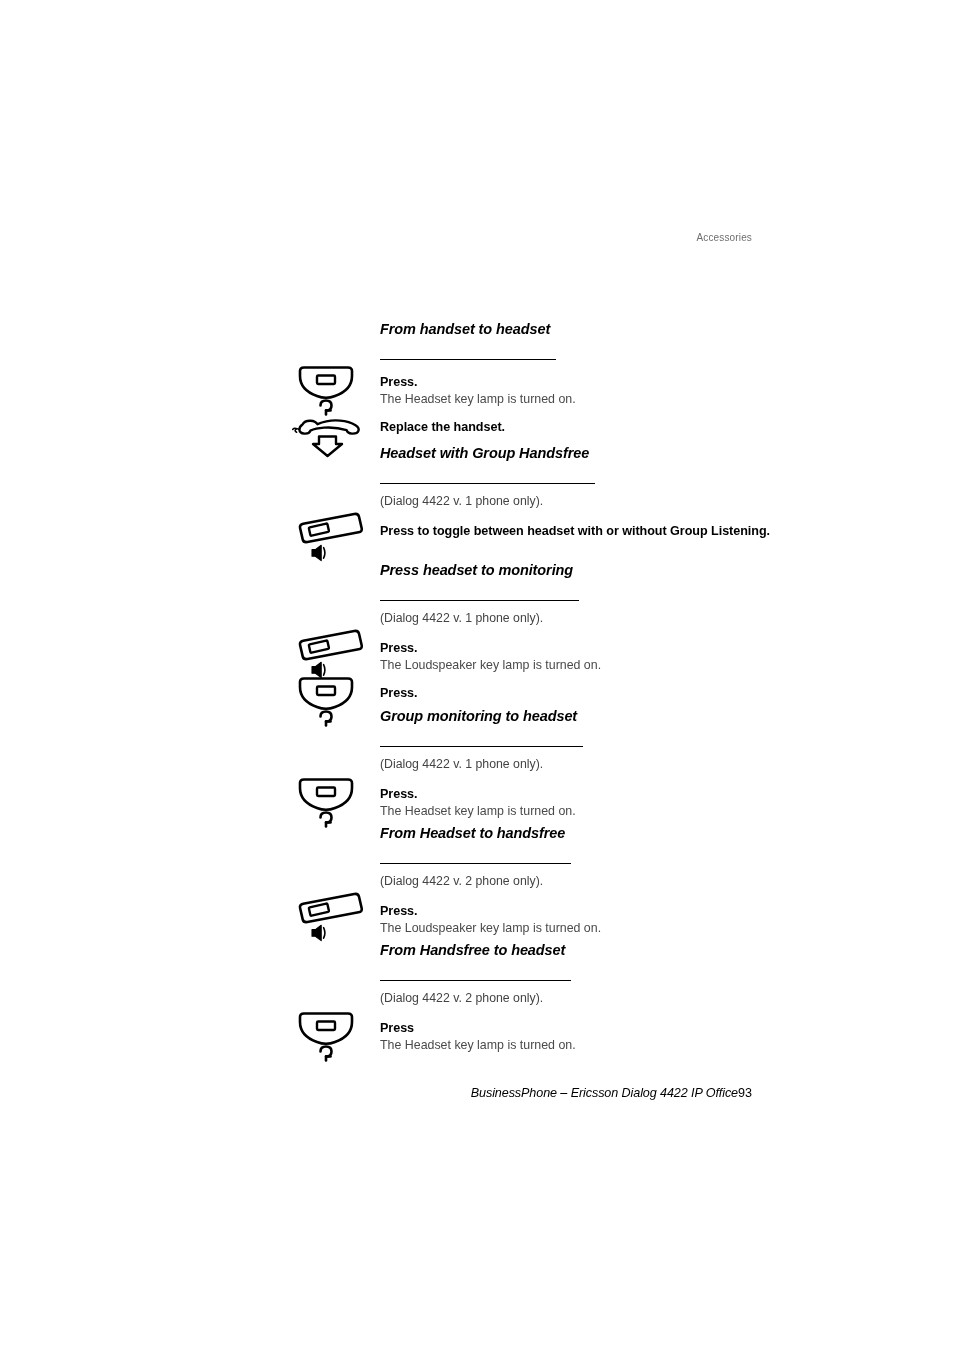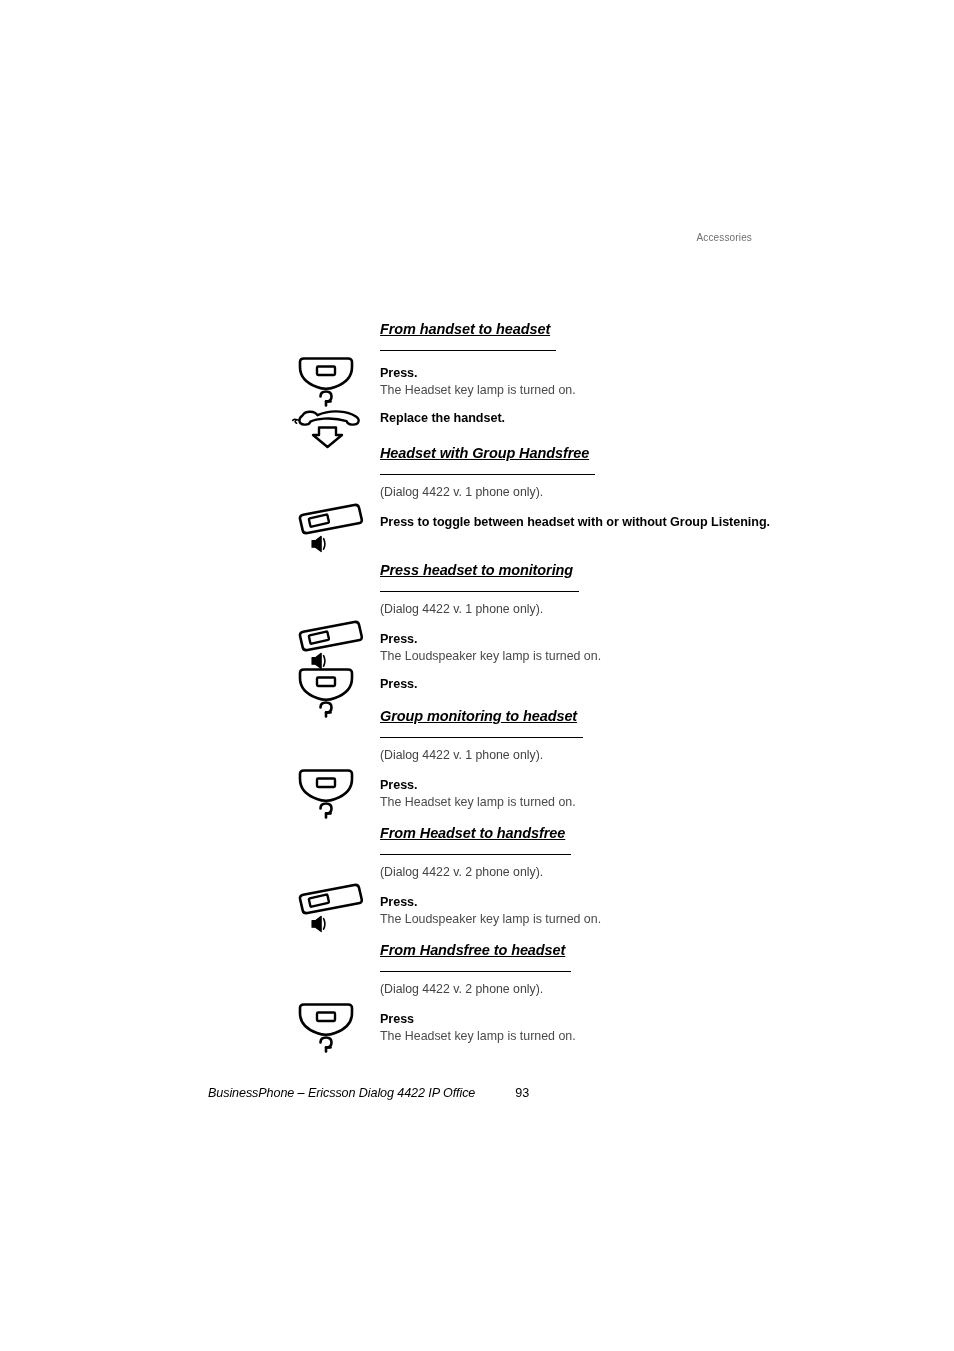--- a/index.html
+++ b/index.html
@@ -50,24 +50,23 @@
   }
 
   .sec-title {
     font-style: italic;
     font-weight: bold;
     font-size: 14.5px;
     line-height: 18px;
     letter-spacing: -0.1px;
     display: inline-block;
     border-bottom: 1.1px solid #000;
-    padding-bottom: 12px;
+    padding-bottom: 21px;
     padding-right: 6px;
     margin: 0;
-    text-decoration: underline;
   }
 
   .sec-note {
     font-size: 12.3px;
     line-height: 16px;
     color: #444444;
     margin: 9px 0 0 0;
   }
 
   .step {
@@ -99,31 +98,30 @@
   }
   .icon-well svg { display: block; }
 
   
   .footer {
     position: absolute;
     left: 208px;
     top: 1086px;
     width: 544px;
     display: flex;
-    justify-content: flex-start;
+    justify-content: flex-end;
     align-items: baseline;
   }
   .footer-left {
     font-style: italic;
     font-size: 12.6px;
     letter-spacing: -0.1px;
   }
   .footer-right {
     font-size: 12.6px;
-    margin-left: 40px;
   }
 </style>
 </head>
 <body>
 
 <div class="page">
 
   <div class="running-header">Accessories</div>
 
   <div class="content">

